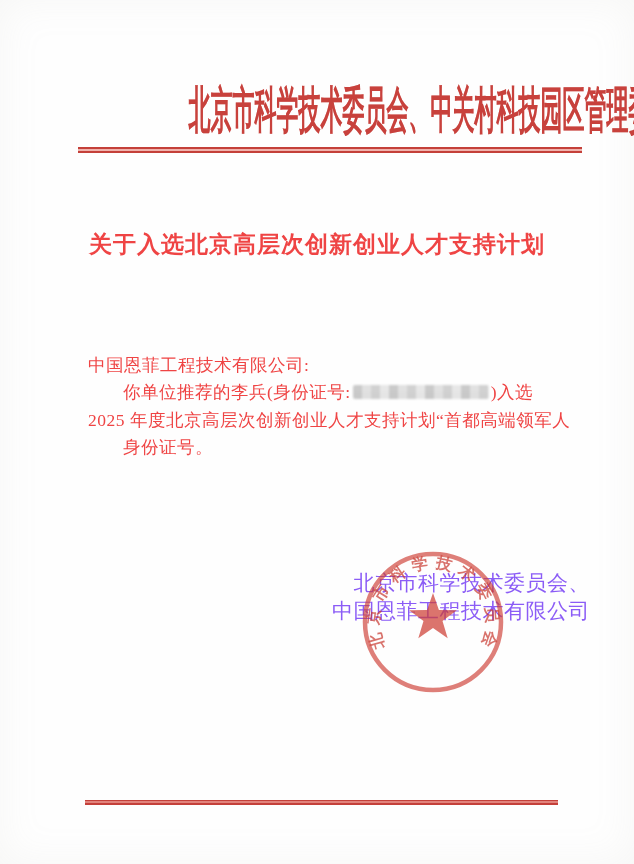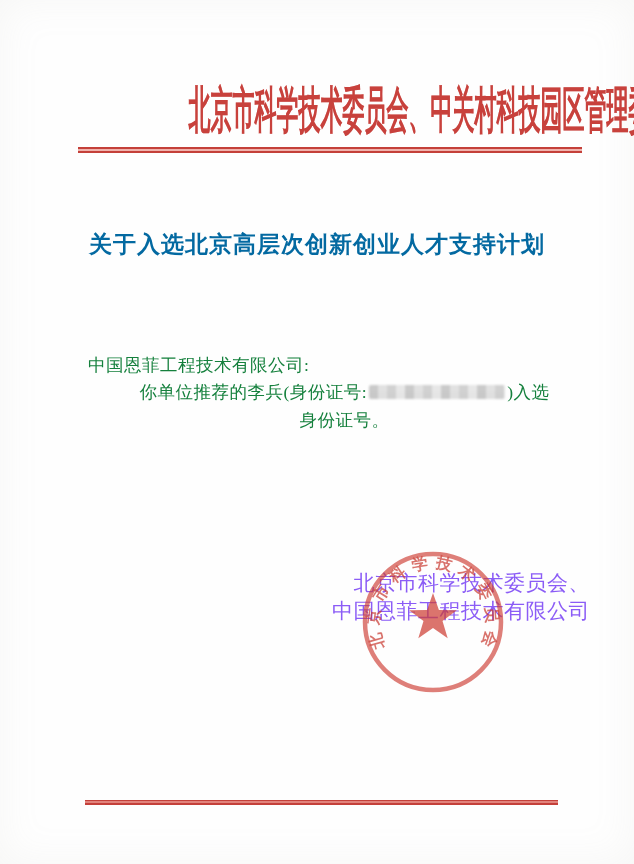--- a/index.html
+++ b/index.html
@@ -20,32 +20,32 @@
     transform:scaleX(0.44);transform-origin:center center;
     text-shadow:0 0 1px rgba(200,65,60,0.45);
   }
   .red-rule-top{
     position:absolute;top:147px;left:78px;width:504px;height:6px;
     background:linear-gradient(to bottom,#c4403a 0,#c4403a 2px,#f0b3ad 2px,#f0b3ad 4px,#c4403a 4px,#c4403a 6px);
   }
   
   .title-block{
     position:absolute;top:226px;left:0;width:634px;
-    text-align:center;color:#0369a1;font-weight:bold;
+    text-align:center;color:#ef4444;font-weight:bold;
     font-size:23px;line-height:37px;letter-spacing:1px;
   }
   .title-block div{white-space:nowrap;}
   
   .body-block{
     position:absolute;top:352px;left:88px;width:478px;
-    font-size:17.5px;line-height:27.4px;color:#15803d;
+    font-size:17.5px;line-height:27.4px;color:#ef4444;
     letter-spacing:0.5px;
   }
   .body-line{white-space:nowrap;}
-  .indent{padding-left:35px;text-align:center;}
+  .indent{padding-left:35px;}
   .redacted{
     display:inline-block;width:136px;height:14px;margin:0 2px;
     vertical-align:-1px;border-radius:2px;
     background-image:
       repeating-linear-gradient(90deg,rgba(200,200,200,0.9) 0 9px,rgba(225,225,225,0.9) 9px 18px,rgba(208,208,208,0.9) 18px 27px,rgba(232,232,232,0.9) 27px 36px),
       repeating-linear-gradient(0deg,#cccccc 0 7px,#e0e0e0 7px 14px);
     filter:blur(1.1px);
   }
   
   .signature-block{
@@ -75,20 +75,21 @@
 
   <div class="red-rule-top"></div>
 
   <div class="title-block">
     <div>关于入选北京高层次创新创业人才支持计划</div>
   </div>
 
   <div class="body-block">
     <div class="body-line">中国恩菲工程技术有限公司:</div>
     <div class="body-line indent"><span>你单位推荐的李兵(身份证号:</span><span class="redacted"></span><span>)入选</span></div>
+    <div class="body-line">2025 年度北京高层次创新创业人才支持计划“首都高端领军人</div>
     <div class="body-line indent">身份证号。</div>
   </div>
 
   <div class="signature-block">
     <div>北京市科学技术委员会、</div>
     <div>中国恩菲工程技术有限公司</div>
   </div>
 
   <svg class="seal" viewBox="0 0 170 170">
     <circle cx="85" cy="85" r="68" fill="none" stroke="rgba(206,62,52,0.75)" stroke-width="4.5"></circle>

